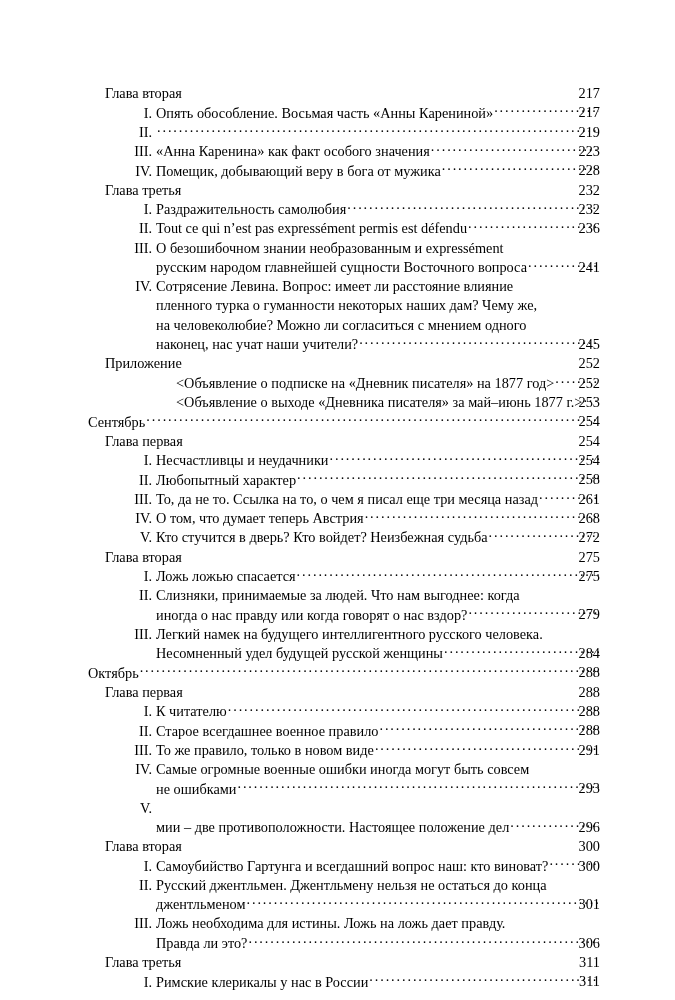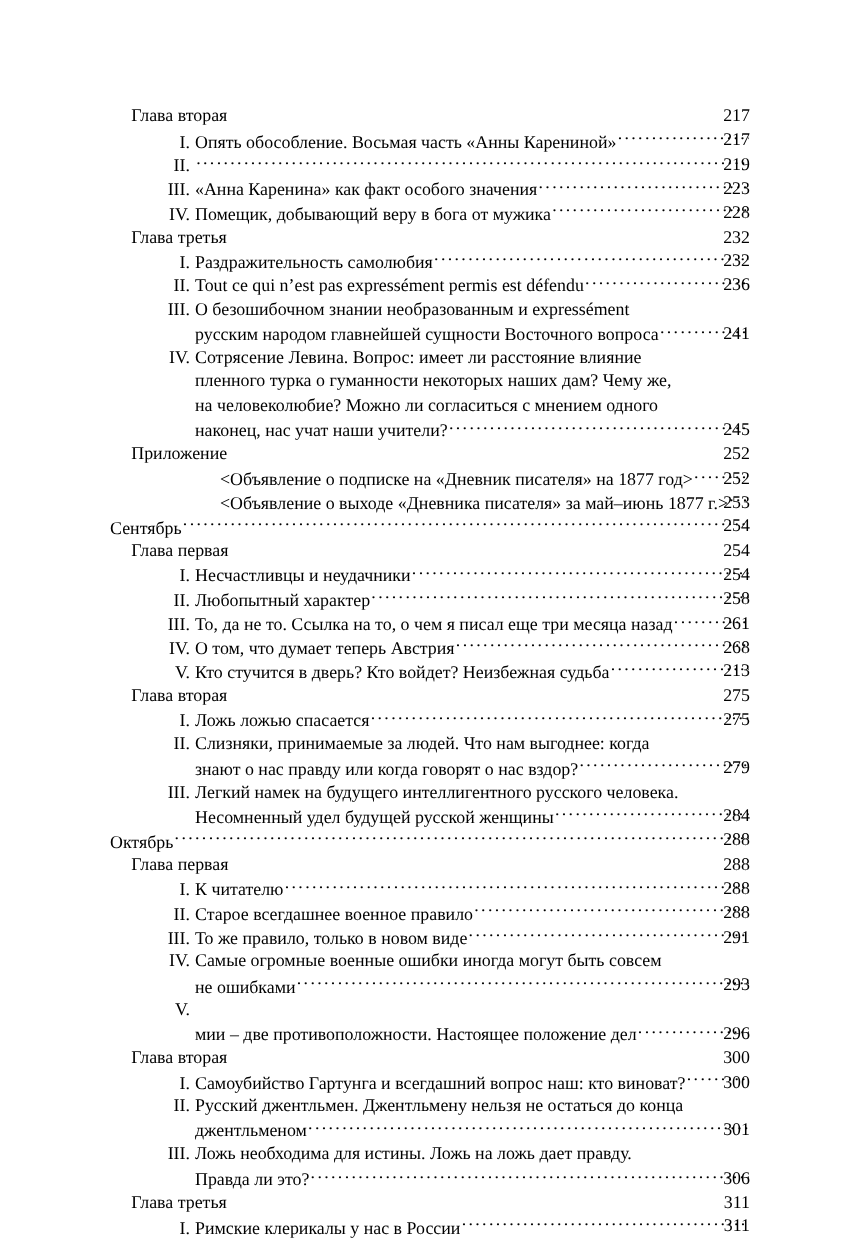--- a/index.html
+++ b/index.html
@@ -368,21 +368,21 @@
         </div>
       </div>
       <div class="row lvl-item">
         <div class="line">
           <span class="num">V</span>
           <span class="numgap"></span>
           <span class="label">Кто стучится в дверь? Кто войдет? Неизбежная судьба</span>
           <span class="dots"></span>
         </div>
         <div class="pageno">
-          <span>213</span>
+          <span>272</span>
         </div>
       </div>
       <div class="row lvl-chap">
         <div class="line">
           <span class="label">Глава вторая</span>
           <span class="dots"></span>
         </div>
         <div class="pageno">
           <span>275</span>
         </div>
@@ -400,21 +400,21 @@
       </div>
       <div class="row lvl-item">
         <div class="line nolead">
           <span class="num">II</span>
           <span class="numgap"></span>
           <span class="label">Слизняки, принимаемые за людей. Что нам выгоднее: когда</span>
         </div>
       </div>
       <div class="row lvl-cont">
         <div class="line">
-          <span class="label">знают о нас правду или когда говорят о нас вздор?</span>
+          <span class="label">иногда о нас правду или когда говорят о нас вздор?</span>
           <span class="dots"></span>
         </div>
         <div class="pageno">
           <span>279</span>
         </div>
       </div>
       <div class="row lvl-item">
         <div class="line nolead">
           <span class="num">III</span>
           <span class="numgap"></span>

